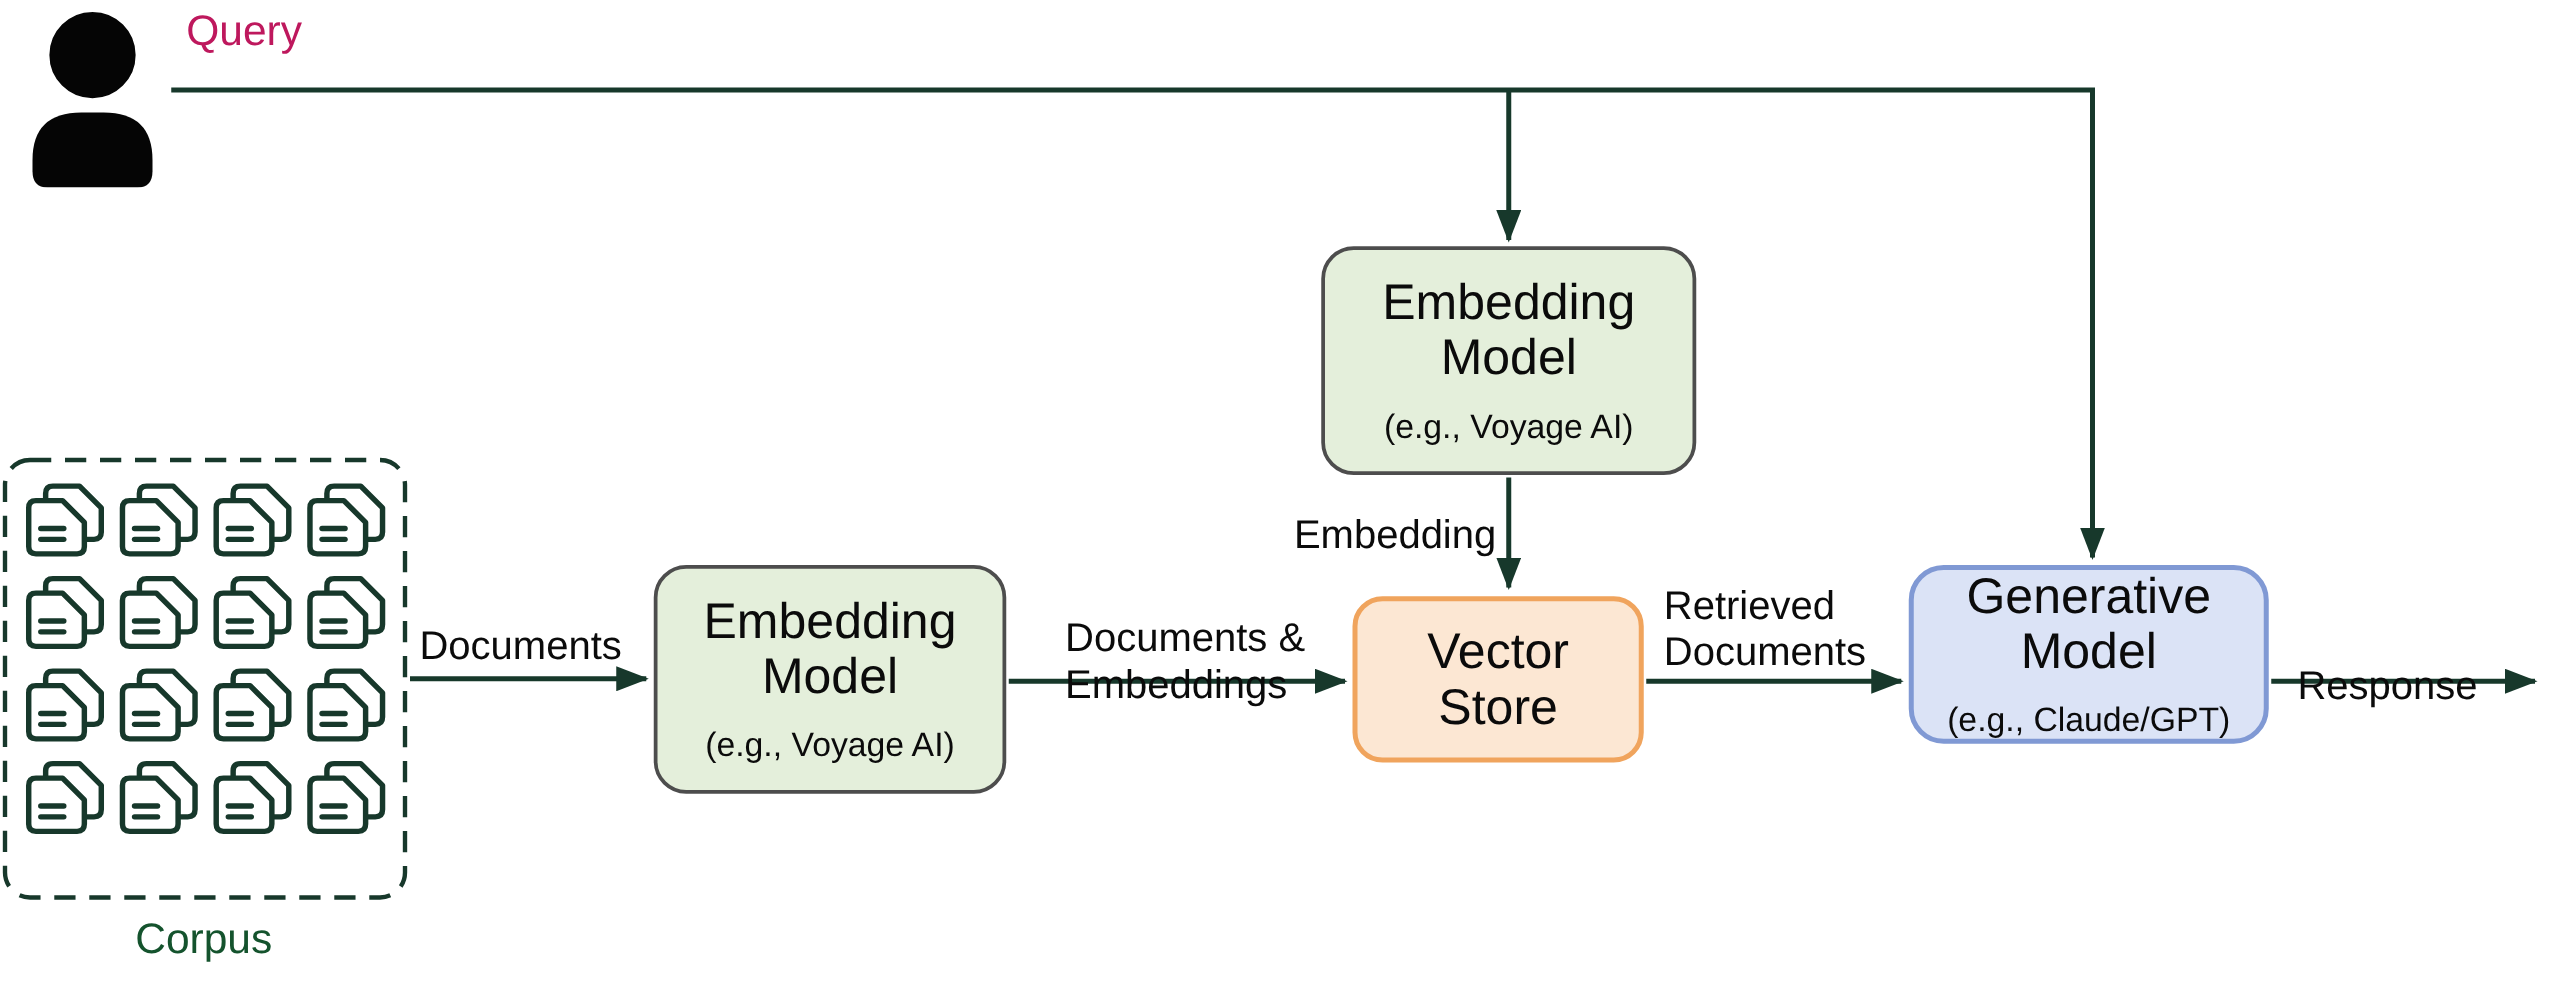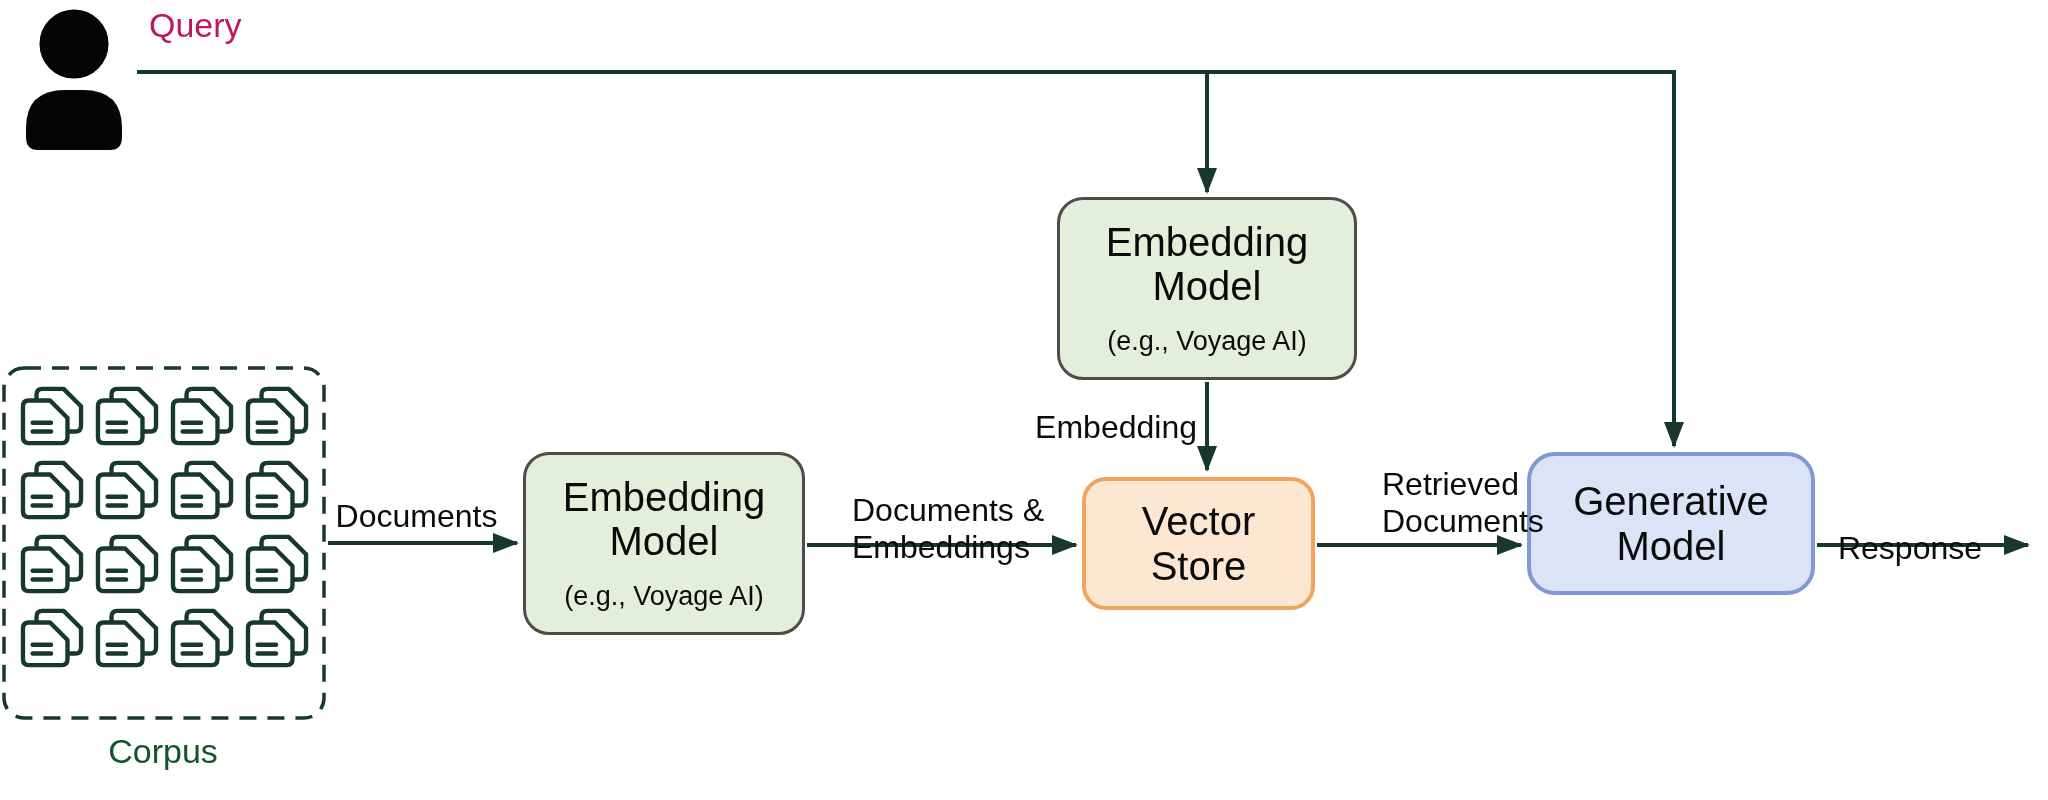--- a/index.html
+++ b/index.html
@@ -92,27 +92,28 @@
   </div>
 
   <div class="node orange" style="left:1082px;top:477px;width:233px;height:133px;">
     <div class="node-title">Vector
 Store</div>
   </div>
 
   <div class="node blue" style="left:1527px;top:452px;width:288px;height:143px;">
     <div class="node-title">Generative
 Model</div>
+    <div class="node-subtitle">(e.g., Claude/GPT)</div>
   </div>
 
   <div class="edge-label" style="left:334px;top:498px;width:165px;text-align:center;">Documents</div>
   <div class="edge-label" style="left:852px;top:492px;">Documents &amp;
 Embeddings</div>
   <div class="edge-label" style="left:997px;top:409px;width:200px;text-align:right;">Embedding</div>
-  <div class="edge-label" style="left:1382px;top:466px;">Retrieved
+  <div class="edge-label" style="left:1331px;top:466px;">Retrieved
 Documents</div>
   <div class="edge-label" style="left:1810px;top:500px;width:200px;text-align:center;margin-top:30px;">Response</div>
 
   <div class="doc-grid">
       <div class="doc">
         <svg viewBox="0 0 66 62" width="64" height="60">
           <use href="#doc-icon"></use>
         </svg>
       </div>
       <div class="doc">

